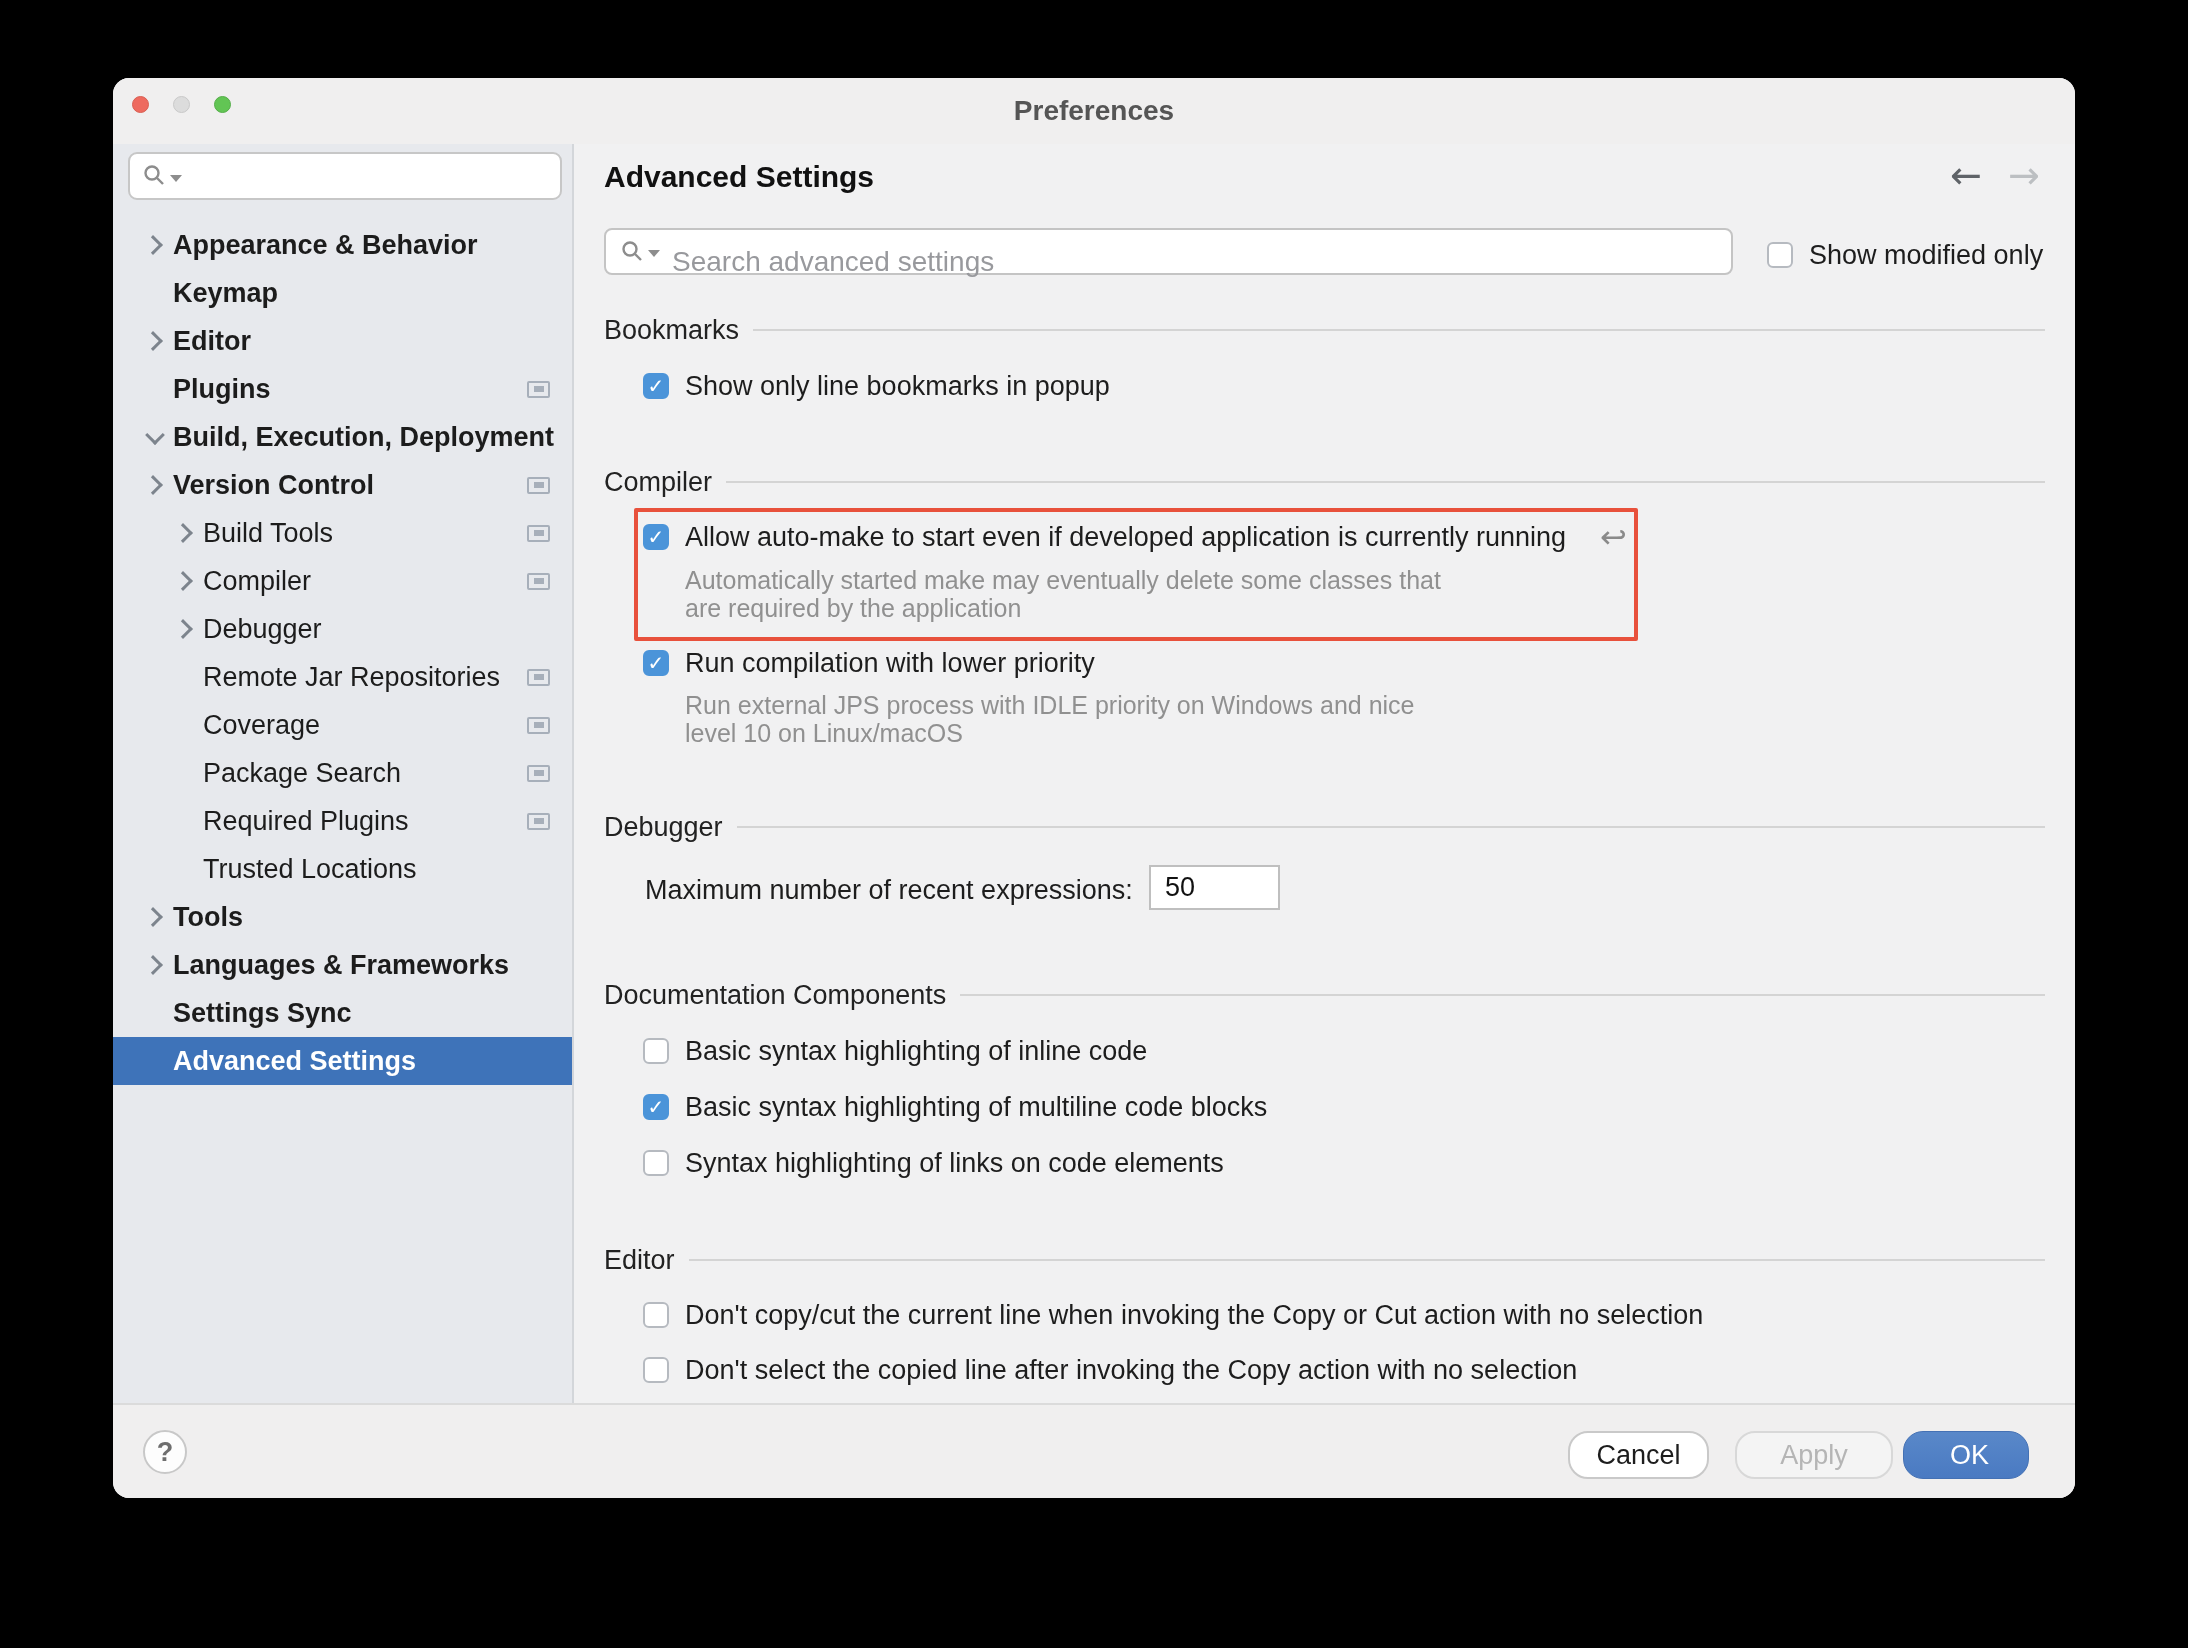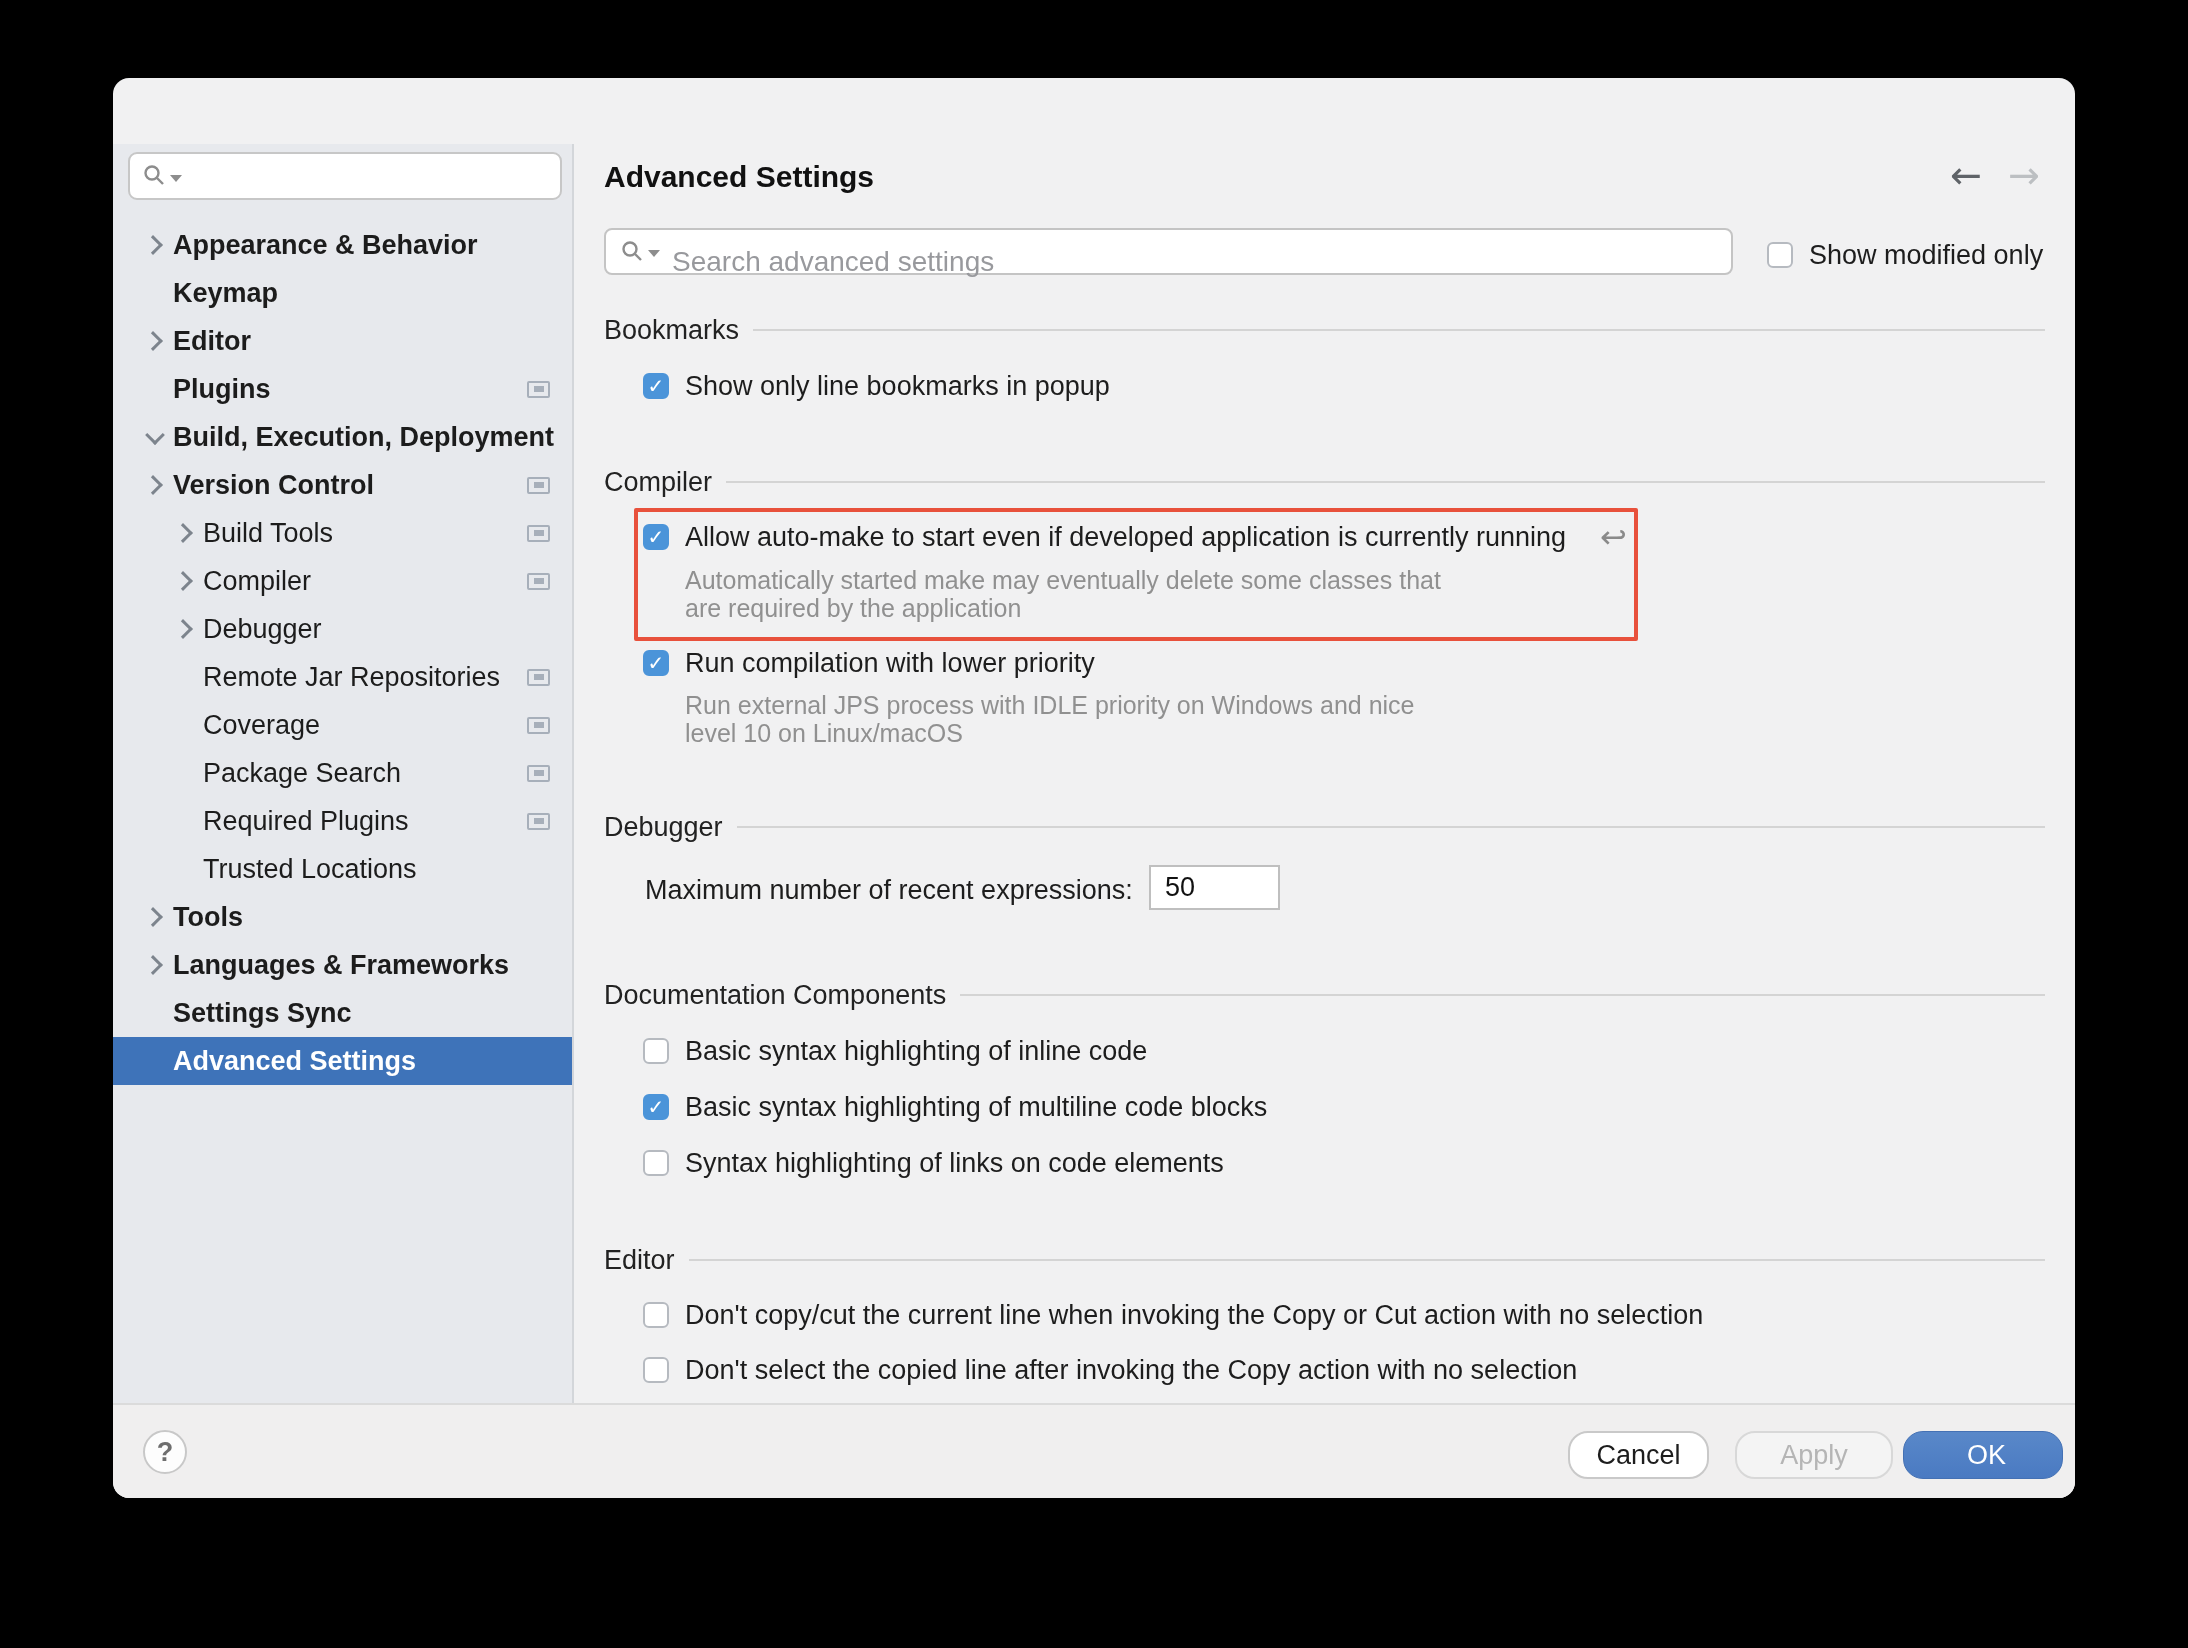--- a/index.html
+++ b/index.html
@@ -73,27 +73,33 @@
     font-size:27px; color:#111; padding:0 0 0 14px; outline:none; }
   
   .footer { position:absolute; left:0; right:0; bottom:0; height:95px; background:#f0efef; border-top:2px solid #dbdbdb; box-sizing:border-box; }
   .help-btn { position:absolute; left:30px; top:25px; width:44px; height:44px; border-radius:50%;
     border:2px solid #c8c8c8; background:#fdfdfd; color:#6e6e6e; font-size:27px; font-weight:bold;
     display:flex; align-items:center; justify-content:center; box-sizing:border-box; }
   .btn { position:absolute; top:26px; height:48px; border-radius:20px; font-size:27px;
     display:flex; align-items:center; justify-content:center; box-sizing:border-box; }
   .btn.cancel { left:1455px; width:141px; background:#fff; border:2px solid #c9c9c9; color:#1d1d1d; }
   .btn.apply  { left:1622px; width:158px; background:#f4f4f4; border:2px solid #d8d8d8; color:#b5b5b5; }
-  .btn.ok     { left:1790px; width:160px; background:linear-gradient(#5988c9,#4a7ac2); border:1px solid #4471b4; color:#fff;padding-left:7px; }
+  .btn.ok     { left:1790px; width:126px; background:linear-gradient(#5988c9,#4a7ac2); border:1px solid #4471b4; color:#fff;padding-left:7px; }
 </style>
 </head>
 <body>
 
 <div class="window">
 
+  <div class="titlebar">
+    <span class="light red"></span>
+    <span class="light gray"></span>
+    <span class="light green"></span>
+    <div class="win-title">Preferences</div>
+  </div>
 
   <div class="sidebar">
     <div class="side-search">
       <span class="mag-wrap">
         <svg width="26" height="26" viewBox="0 0 26 26">
             <circle cx="10" cy="10" r="6.5" fill="none" stroke="#8d8d8d" stroke-width="2.4"></circle>
             <line x1="15" y1="15" x2="21" y2="21" stroke="#8d8d8d" stroke-width="2.4"></line>
           </svg>
         <span class="caret-down"></span>
       </span>

